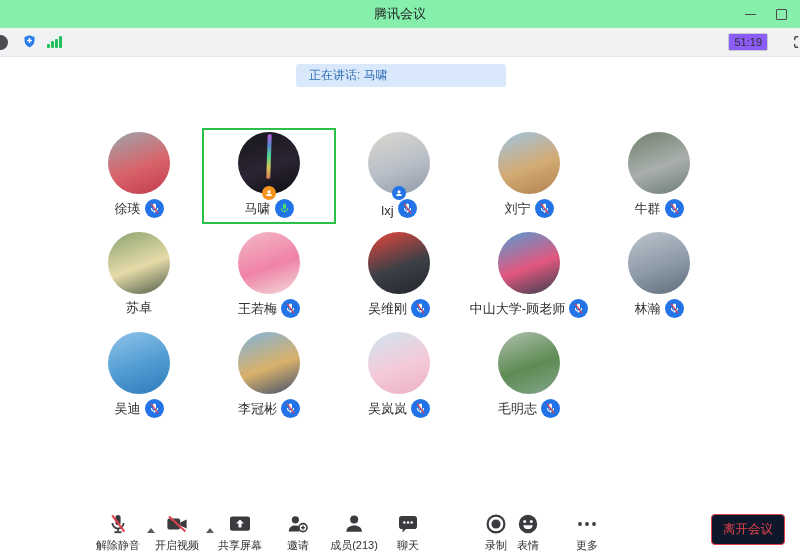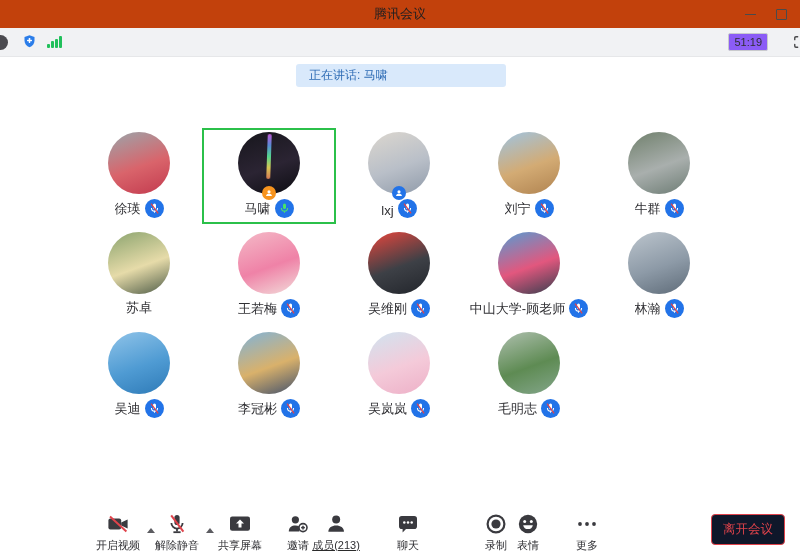--- a/index.html
+++ b/index.html
@@ -1,21 +1,21 @@
 <!DOCTYPE html>
 <html><head>
 <meta charset="utf-8">
 <style>
   html,body{margin:0;padding:0;background:#d7d7d7;}
   .window{
     position:relative;width:800px;height:560px;background:#ffffff;overflow:hidden;
     font-family:"Liberation Sans","DejaVu Sans",sans-serif;color:#2b2b2b;
   }
   
-  .titlebar{position:absolute;top:0;left:0;right:0;height:28px;background:#c2410c;}
+  .titlebar{position:absolute;top:0;left:0;right:0;height:28px;background:#86efac;}
   .titlebar .title{position:absolute;left:0;right:0;top:0;height:28px;line-height:28px;text-align:center;font-size:13px;color:#1f1f21;}
   .win-btn{position:absolute;top:0;width:30px;height:28px;display:flex;align-items:center;justify-content:center;cursor:pointer;}
   .win-min{right:35px;}
   .win-max{right:4px;}
   .win-min i{display:block;width:11px;height:0;border-top:1.6px solid #4a4a4c;}
   .win-max i{display:block;width:9px;height:9px;border:1.4px solid #4a4a4c;border-radius:1px;}
   
   .statusbar{position:absolute;top:28px;left:0;right:0;height:28px;background:#f1f2f4;border-bottom:1px solid #e6e7e9;}
   .sb-avatar{position:absolute;left:-7px;top:7px;width:15px;height:15px;border-radius:50%;background:#4b4b50;}
   .sb-shield{position:absolute;left:22px;top:6px;width:15px;height:16px;}
@@ -45,21 +45,21 @@
   .pname{font-size:13px;color:#303034;white-space:nowrap;overflow:hidden;text-overflow:ellipsis;}
   .mic{width:19px;height:19px;border-radius:50%;background:#2273e8;margin-left:4px;flex:0 0 auto;display:flex;align-items:center;justify-content:center;}
   .mic svg{width:15px;height:15px;}
   
   .toolbar{position:absolute;left:0;right:0;bottom:0;height:56px;background:#ffffff;}
   .tb-item{position:absolute;top:8px;transform:translateX(-50%);display:flex;flex-direction:column;align-items:center;cursor:pointer;}
   .tb-item:nth-child(1){left:118px;}
   .tb-item:nth-child(2){left:177px;}
   .tb-item:nth-child(3){left:240px;}
   .tb-item:nth-child(4){left:298px;}
-  .tb-item:nth-child(5){left:336px;text-decoration:underline;}
+  .tb-item:nth-child(5){left:354px;}
   .tb-item:nth-child(6){left:408px;}
   .tb-item:nth-child(7){left:496px;}
   .tb-item:nth-child(8){left:528px;}
   .tb-item:nth-child(9){left:587px;}
   .tb-icon{width:24px;height:24px;display:flex;align-items:center;justify-content:center;}
   .tb-icon svg{width:24px;height:24px;}
   .tb-label{font-size:11px;color:#2f2f33;margin-top:2px;white-space:nowrap;}
   .tb-caret{position:absolute;right:-15px;top:16px;width:0;height:0;border-left:4px solid transparent;border-right:4px solid transparent;border-bottom:5px solid #5c5c61;cursor:pointer;}
   .leave-btn{position:absolute;right:15px;bottom:15px;background:#0f172a;border:1px solid #e0434b;color:#e0434b;font-size:12.5px;border-radius:4px;padding:6px 11px;cursor:pointer;font-family:inherit;}
 </style>
@@ -360,46 +360,46 @@
           </span>
     </div>
   </div>
 
 </div>
 
   <div class="toolbar" id="toolbar">
   <div class="tb-item">
     <span class="tb-icon">
           <svg viewBox="0 0 24 24">
-            <rect x="2.4" y="6.4" width="12.8" height="11.2" rx="2" fill="#3a3a3f"></rect>
-            <path d="M15.2 10.6l6.4-3.2v9.2l-6.4-3.2z" fill="#3a3a3f"></path>
-            <line x1="4" y1="4.6" x2="20.4" y2="19.4" stroke="#e0434b" stroke-width="2"></line>
-          </svg>
-        </span>
-    <span class="tb-label">开启视频</span>
-  <span class="tb-caret"></span>
-      </div>
-
-  <div class="tb-item">
-    <span class="tb-icon">
-          <svg viewBox="0 0 24 24">
             <rect x="9.4" y="3" width="5.2" height="10" rx="2.6" fill="#3a3a3f"></rect>
             <path d="M6.4 11a5.6 5.6 0 0 0 11.2 0" fill="none" stroke="#3a3a3f" stroke-width="1.8"></path>
             <line x1="12" y1="16.8" x2="12" y2="19.6" stroke="#3a3a3f" stroke-width="1.8"></line>
             <line x1="8.4" y1="20.2" x2="15.6" y2="20.2" stroke="#3a3a3f" stroke-width="1.8"></line>
             <line x1="6.2" y1="3.4" x2="18.4" y2="19.6" stroke="#e0434b" stroke-width="2"></line>
           </svg>
         </span>
     <span class="tb-label">解除静音</span>
   <span class="tb-caret"></span>
       </div>
 
   <div class="tb-item">
     <span class="tb-icon">
           <svg viewBox="0 0 24 24">
+            <rect x="2.4" y="6.4" width="12.8" height="11.2" rx="2" fill="#3a3a3f"></rect>
+            <path d="M15.2 10.6l6.4-3.2v9.2l-6.4-3.2z" fill="#3a3a3f"></path>
+            <line x1="4" y1="4.6" x2="20.4" y2="19.4" stroke="#e0434b" stroke-width="2"></line>
+          </svg>
+        </span>
+    <span class="tb-label">开启视频</span>
+  <span class="tb-caret"></span>
+      </div>
+
+  <div class="tb-item">
+    <span class="tb-icon">
+          <svg viewBox="0 0 24 24">
             <rect x="2" y="4.4" width="20" height="14.4" rx="2.2" fill="#3a3a3f"></rect>
             <path d="M12 7.6l4 4h-2.5v4h-3v-4H8z" fill="#fff"></path>
           </svg>
         </span>
     <span class="tb-label">共享屏幕</span>
   </div>
 
   <div class="tb-item">
     <span class="tb-icon">
           <svg viewBox="0 0 24 24">

